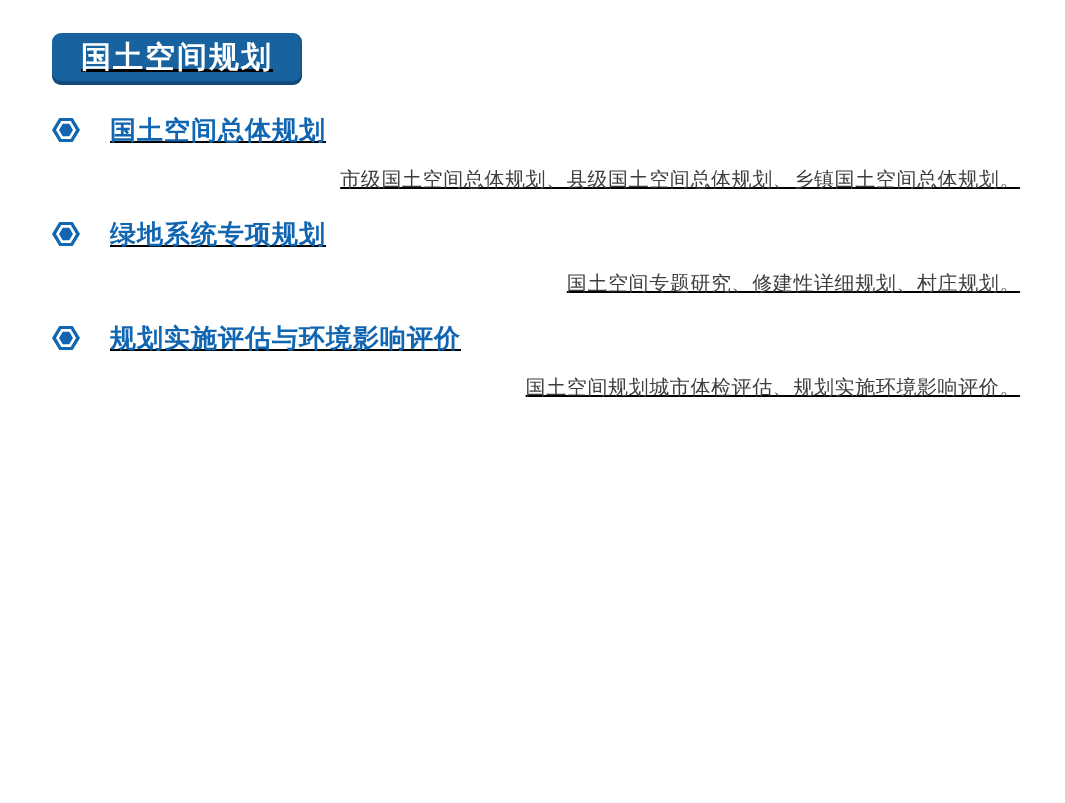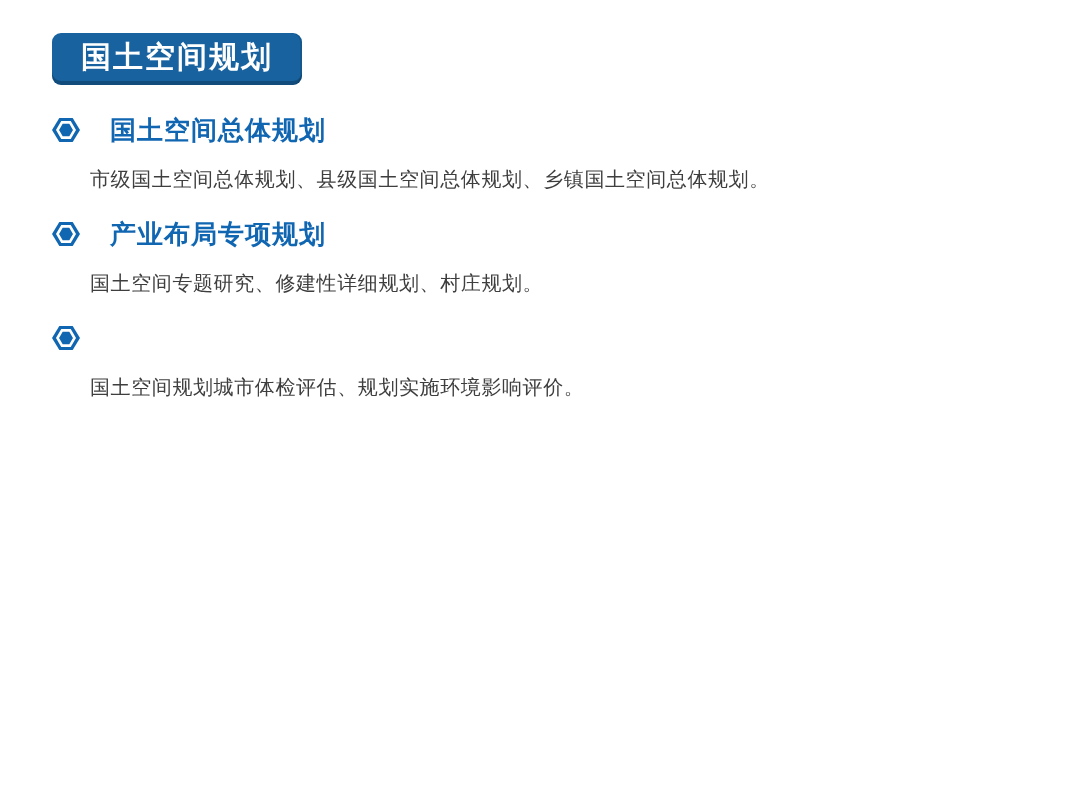--- a/index.html
+++ b/index.html
@@ -15,20 +15,21 @@
     width: 1065px;
     height: 803px;
     background: var(--page-bg);
     font-family: "Liberation Sans", "DejaVu Sans", sans-serif;
     overflow: hidden;
   }
   .page {
     width: 1065px;
     height: 803px;
     padding: 33px 45px 0 52px;
+    text-decoration: underline;
   }
   .badge {
     width: 250px;
     height: 52px;
     background: var(--badge-bg);
     border-radius: 9px;
     box-shadow: inset 0 -4px 0 rgba(0,0,0,0.22), inset -2px 0 0 rgba(0,0,0,0.10);
     display: flex;
     align-items: center;
     justify-content: center;
@@ -65,21 +66,21 @@
   .section-body {
     margin: 10px 0 0 38px;
     width: 930px;
     font-size: 20px;
     line-height: 44px;
     color: var(--body-text);
     letter-spacing: 0.6px;
     text-align: justify;
     text-justify: inter-ideograph;
   }
-  .section-body.single { text-align: left; }
+  .section-body.single { text-align: right; }
 </style>
 </head>
 <body>
 
 <div class="page">
 
   <div class="badge">
     <span>国土空间规划</span>
   </div>
 
@@ -98,33 +99,34 @@
 
 
   <section>
     <div class="section-heading">
       <span class="hex-icon">
         <svg width="28" height="24" viewBox="0 0 28 24" aria-hidden="true">
           <polygon points="0,12 7.3,0 20.7,0 28,12 20.7,24 7.3,24" fill="#1166B2"></polygon>
           <polygon points="5.5,12 10,4.4 18,4.4 22.5,12 18,19.6 10,19.6" fill="none" stroke="#FFFFFF" stroke-width="2.6"></polygon>
         </svg>
       </span>
-      <h2 class="section-title">产业布局专项规划</h2>
+      <h2 class="section-title">绿地系统专项规划</h2>
     </div>
     <p class="section-body single">国土空间专题研究、修建性详细规划、村庄规划。</p>
   </section>
 
   <section>
   </section>
 
   <section>
     <div class="section-heading">
       <span class="hex-icon">
         <svg width="28" height="24" viewBox="0 0 28 24" aria-hidden="true">
           <polygon points="0,12 7.3,0 20.7,0 28,12 20.7,24 7.3,24" fill="#1166B2"></polygon>
           <polygon points="5.5,12 10,4.4 18,4.4 22.5,12 18,19.6 10,19.6" fill="none" stroke="#FFFFFF" stroke-width="2.6"></polygon>
         </svg>
       </span>
+      <h2 class="section-title">规划实施评估与环境影响评价</h2>
     </div>
     <p class="section-body single">国土空间规划城市体检评估、规划实施环境影响评价。</p>
   </section>
 
 </div>
 
 </body></html>

